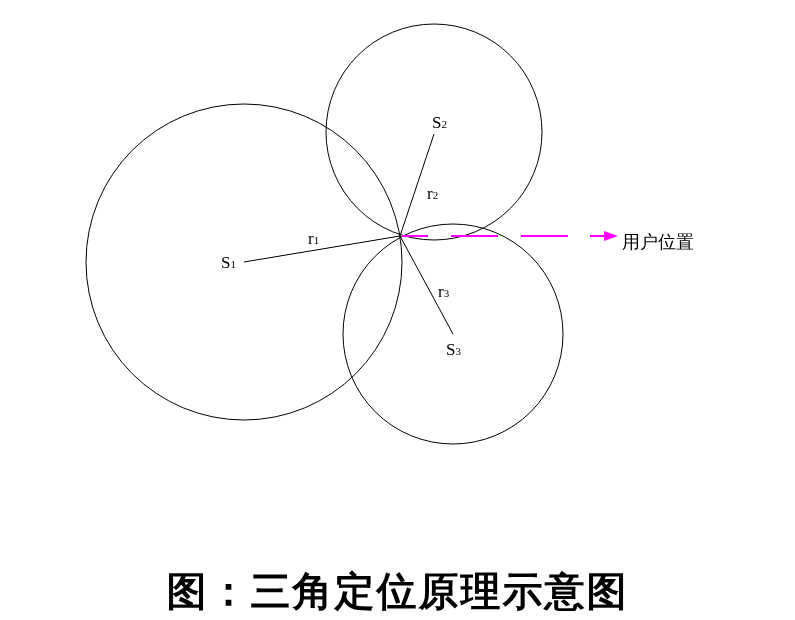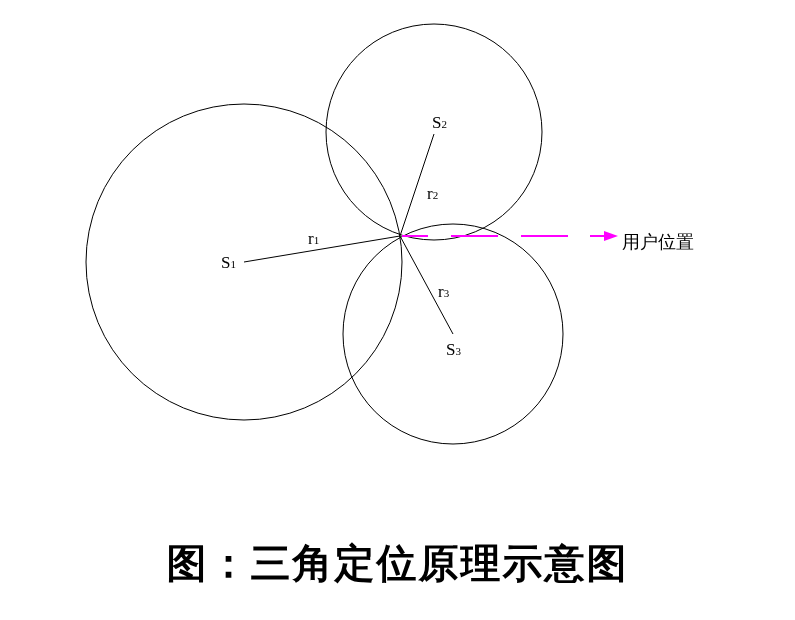--- a/index.html
+++ b/index.html
@@ -2,21 +2,21 @@
 <html><head>
   <meta charset="utf-8">
   <style>
     html, body { margin: 0; padding: 0; background: #ffffff; }
     body { width: 795px; height: 620px; position: relative; overflow: hidden; }
     #diagram { position: absolute; left: 0; top: 0; }
     .lbl { font-family: "Liberation Serif", "DejaVu Serif", serif; font-size: 17px; fill: #000; }
     .sub { font-family: "Liberation Serif", "DejaVu Serif", serif; font-size: 11px; fill: #000; }
     .cn { font-family: "DejaVu Sans", sans-serif; font-size: 18px; fill: #000; }
     #caption {
-      position: absolute; left: 0; top: 536px; width: 795px; text-align: center;
+      position: absolute; left: 0; top: 564px; width: 795px; text-align: center;
       font-family: "DejaVu Serif", "Liberation Serif", serif; font-weight: bold;
       font-size: 40px; color: #000; letter-spacing: 2px;
     }
   </style>
 </head>
 <body>
 
 <svg id="diagram" width="795" height="620" viewBox="0 0 795 620" xmlns="http://www.w3.org/2000/svg">
 
   <circle cx="244" cy="262" r="158" fill="none" stroke="#000" stroke-width="1"></circle>

